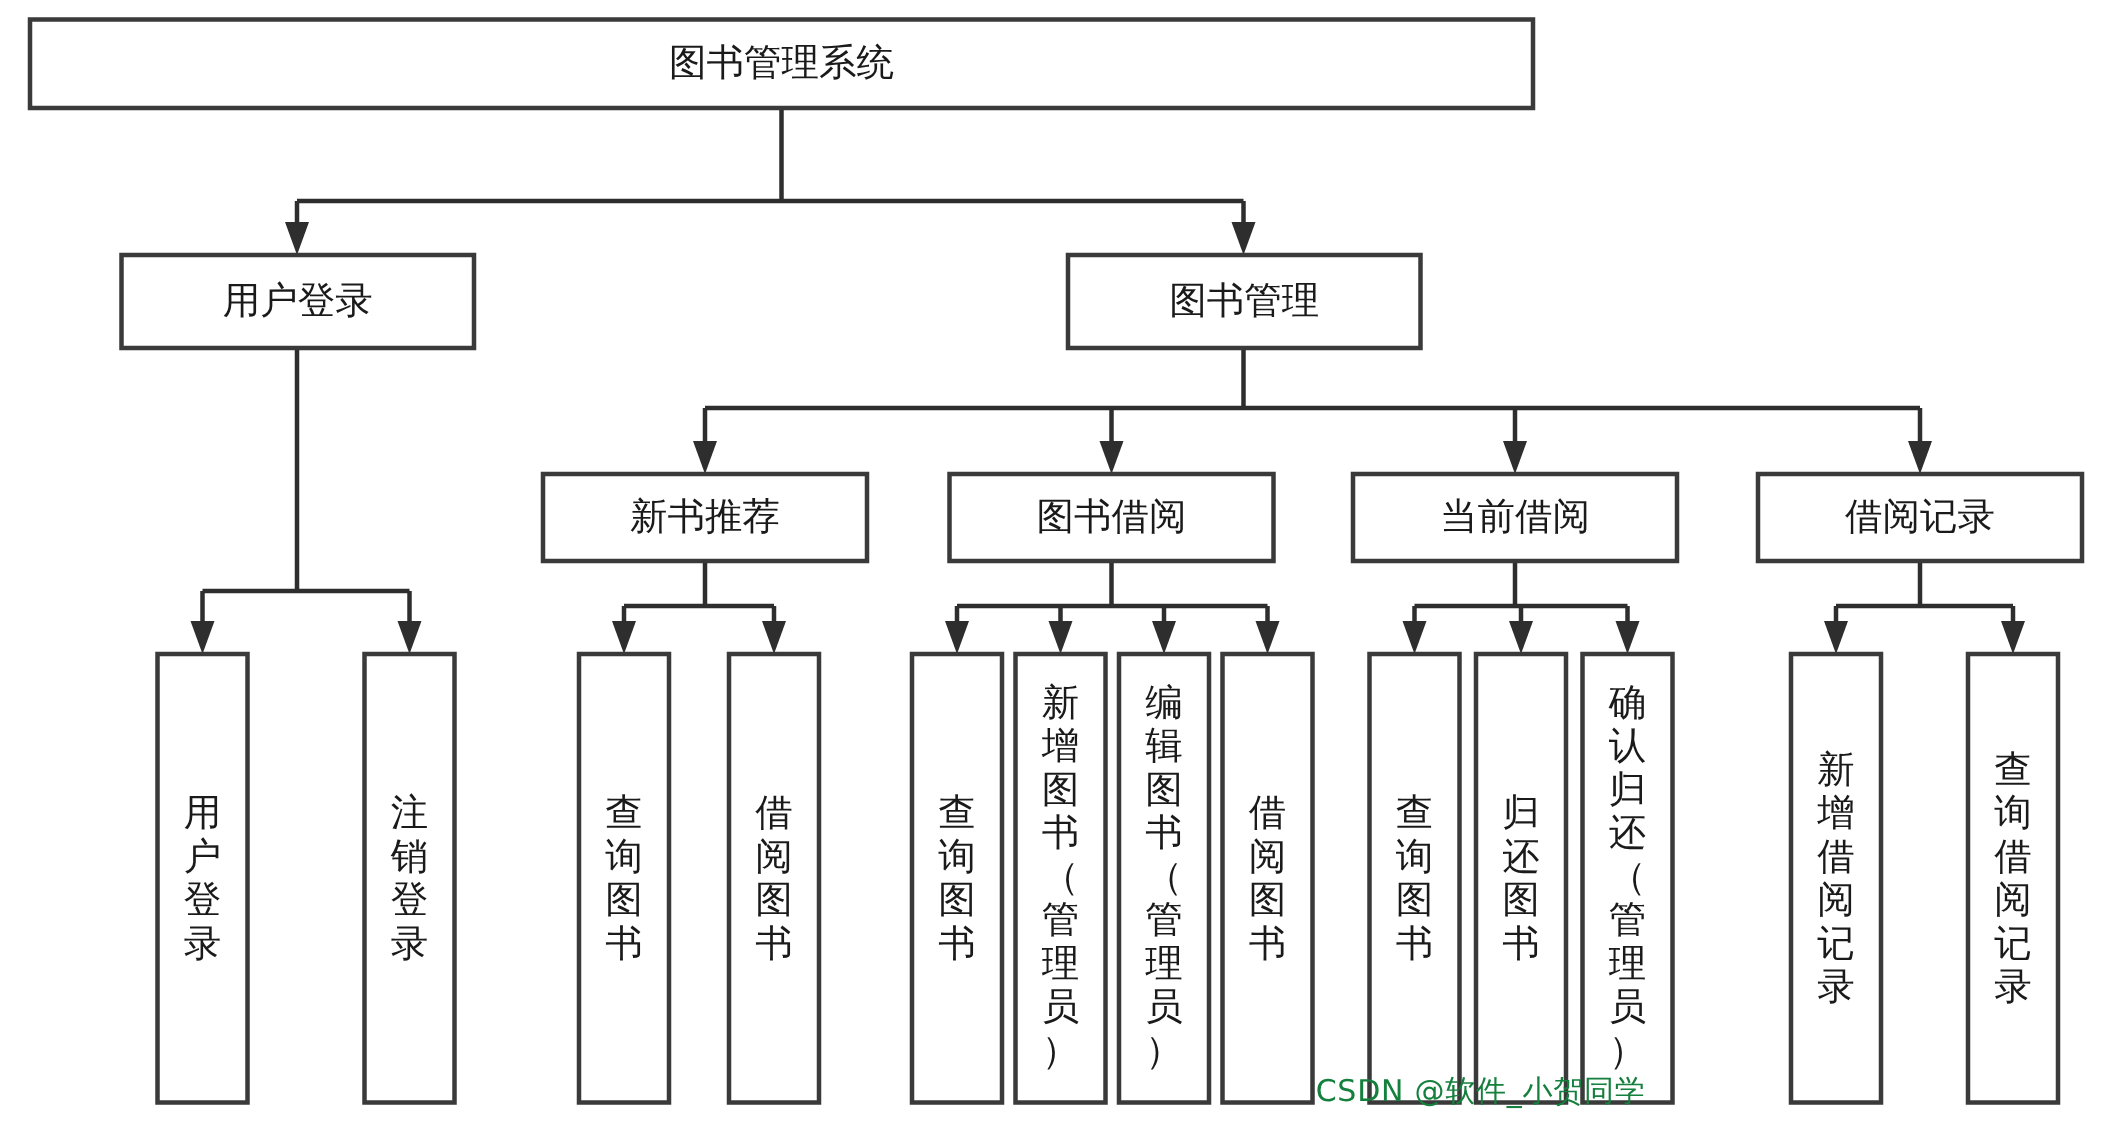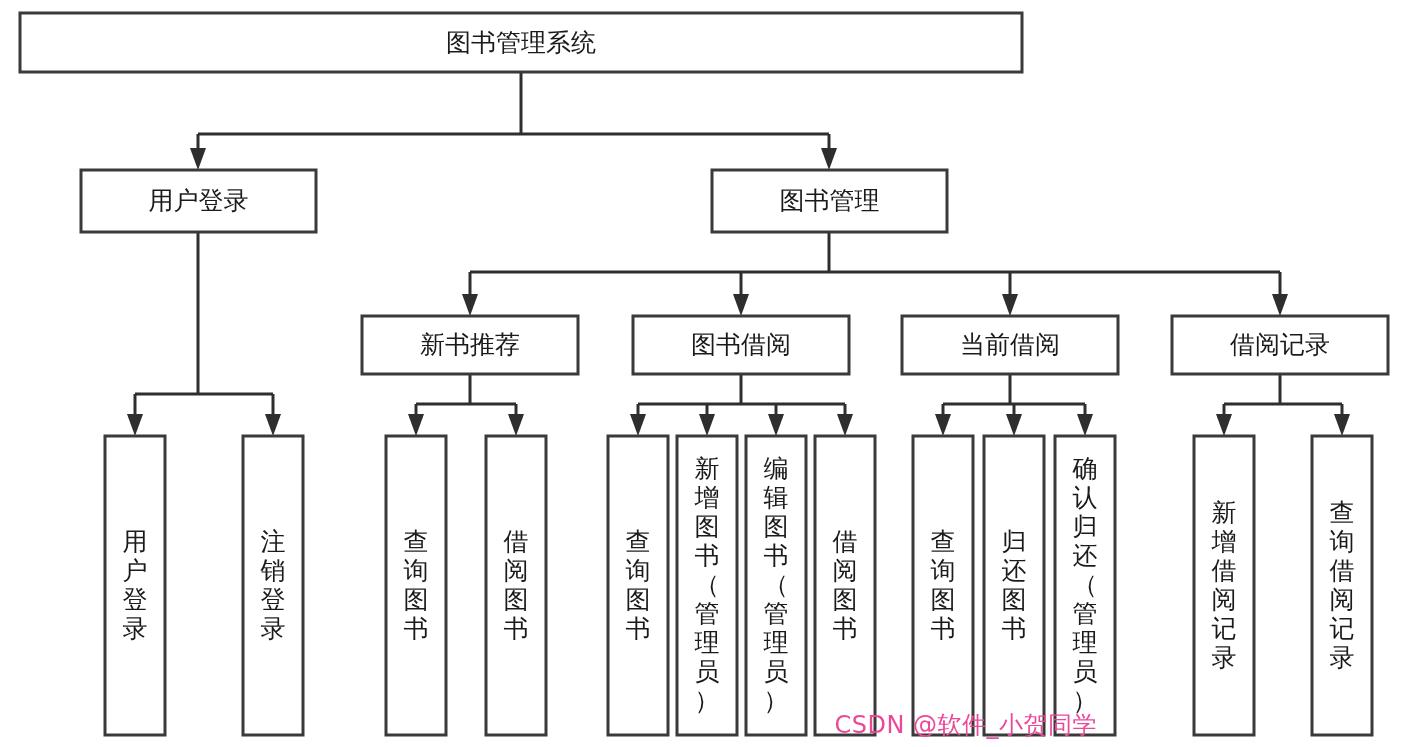--- a/index.html
+++ b/index.html
@@ -53,22 +53,22 @@
   .node-label-vertical {
     fill: #1a1a1a;
     font-family: "DejaVu Sans", "Liberation Sans", sans-serif;
     font-size: 25px;
     text-anchor: middle;
   }
   .watermark {
     position: absolute;
     right: 14px;
     bottom: 6px;
-    color: #ec4899;
-    font-size: 24px;
+    color: #15803d;
+    font-size: 20px;
     font-family: "DejaVu Sans", "Liberation Sans", sans-serif;
     letter-spacing: 0.5px;
     white-space: nowrap;
     user-select: none;
   }
 </style>
 </head>
 <body>
 
 <div id="diagram-root">

